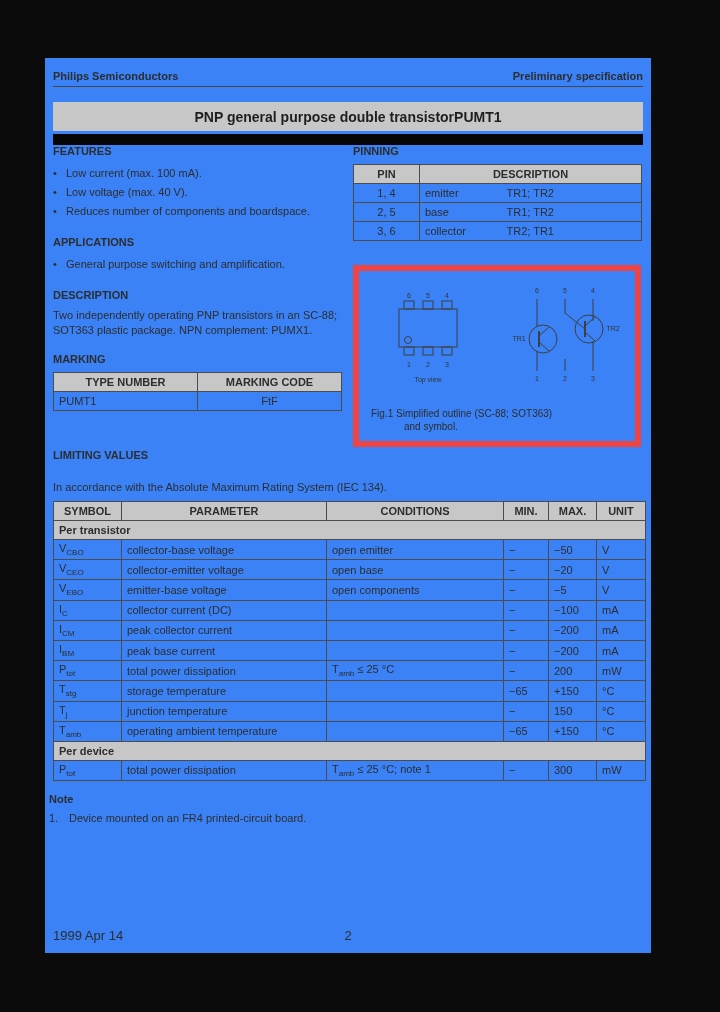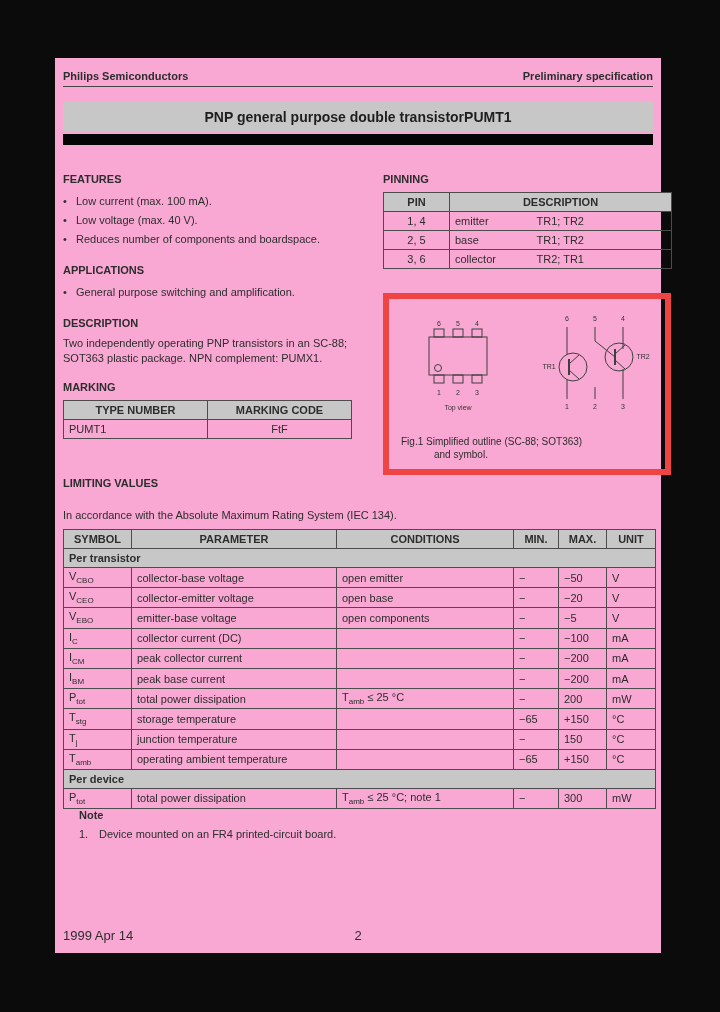--- a/index.html
+++ b/index.html
@@ -5,32 +5,32 @@
   * { box-sizing: border-box; }
   html, body { margin: 0; padding: 0; }
   body {
     width: 720px; height: 1012px;
     background: #0b0b0b;
     position: relative;
     font-family: "Liberation Sans", "DejaVu Sans", sans-serif;
     color: #2d2d2d;
   }
   .page {
-    position: absolute; left: 55px; top: 58px;
+    position: absolute; left: 45px; top: 58px;
     width: 606px; height: 895px;
-    background: #f9a8d4;
+    background: #3b82f6;
   }
   .hdr { display: flex; justify-content: space-between; align-items: flex-end;
          padding: 12px 8px 4px; font-size: 11px; font-weight: bold; }
   .hdr-rule { height: 1px; background: #454545; margin: 0 8px; }
   .title-strip { margin: 15px 8px 0; background: #c7c7c7; height: 29px;
                  display: flex; align-items: center; justify-content: center;
                  padding: 0 10px; font-size: 14px; font-weight: bold; color: #1e1e1e; }
   .black-bar { margin: 3px 8px 0; height: 11px; background: #050505; }
-  .cols { display: flex; gap: 32px; padding: 28px 8px 0; }
+  .cols { display: flex; gap: 12px; padding: 0 8px 0; }
   .col { width: 288px; flex: none; }
   .sec { margin-bottom: 15px; }
   .sec-h { font-size: 11px; font-weight: bold; margin: 0 0 7px; }
   .bullet-row { display: flex; font-size: 11px; line-height: 19px; }
   .bullet { width: 13px; flex: none; }
   .para { font-size: 11px; line-height: 15px; }
   table { border-collapse: collapse; font-size: 11px; color: #2d2d2d; }
   th, td { border: 1px solid #4c4c4c; padding: 2px 5px; text-align: left;
            vertical-align: middle; height: 19px; }
   th { background: #c7c7c7; text-align: center; font-weight: bold; }
@@ -41,21 +41,21 @@
   .mark-table { width: 288px; table-layout: fixed; }
   .mark-table td.code-col { text-align: center; }
   .fig-box { border: 6px solid #ef4444; width: 288px; margin-top: 24px; padding: 8px 0 8px; }
   .fig-caption { font-size: 10px; line-height: 13px; padding: 6px 10px 0 12px; }
   .cap2 { padding-left: 33px; }
   .lv { padding: 0 8px; margin-top: 2px; }
   .lv-intro { font-size: 11px; margin: 20px 0 8px; }
   .lv-table { width: 592px; table-layout: fixed; }
   .group-row td { background: #c7c7c7; font-weight: bold; }
   sub { font-size: 8px; }
-  .note { padding: 0 24px; }
+  .note { padding: 0 4px; margin-top: 12px; }
   .note-h { font-size: 11px; font-weight: bold; margin-bottom: 6px; }
   .note-row { display: flex; font-size: 11px; line-height: 15px; }
   .note-num { width: 20px; flex: none; }
   .footer { position: absolute; left: 0; bottom: 10px; width: 100%;
             display: flex; padding: 0 8px; font-size: 13px; }
   .f-left { flex: 1; }
   .f-center { flex: 1; text-align: center; }
   .f-right { flex: 1; }
   svg text { font-family: "Liberation Sans", sans-serif; fill: #333; }
 </style>

